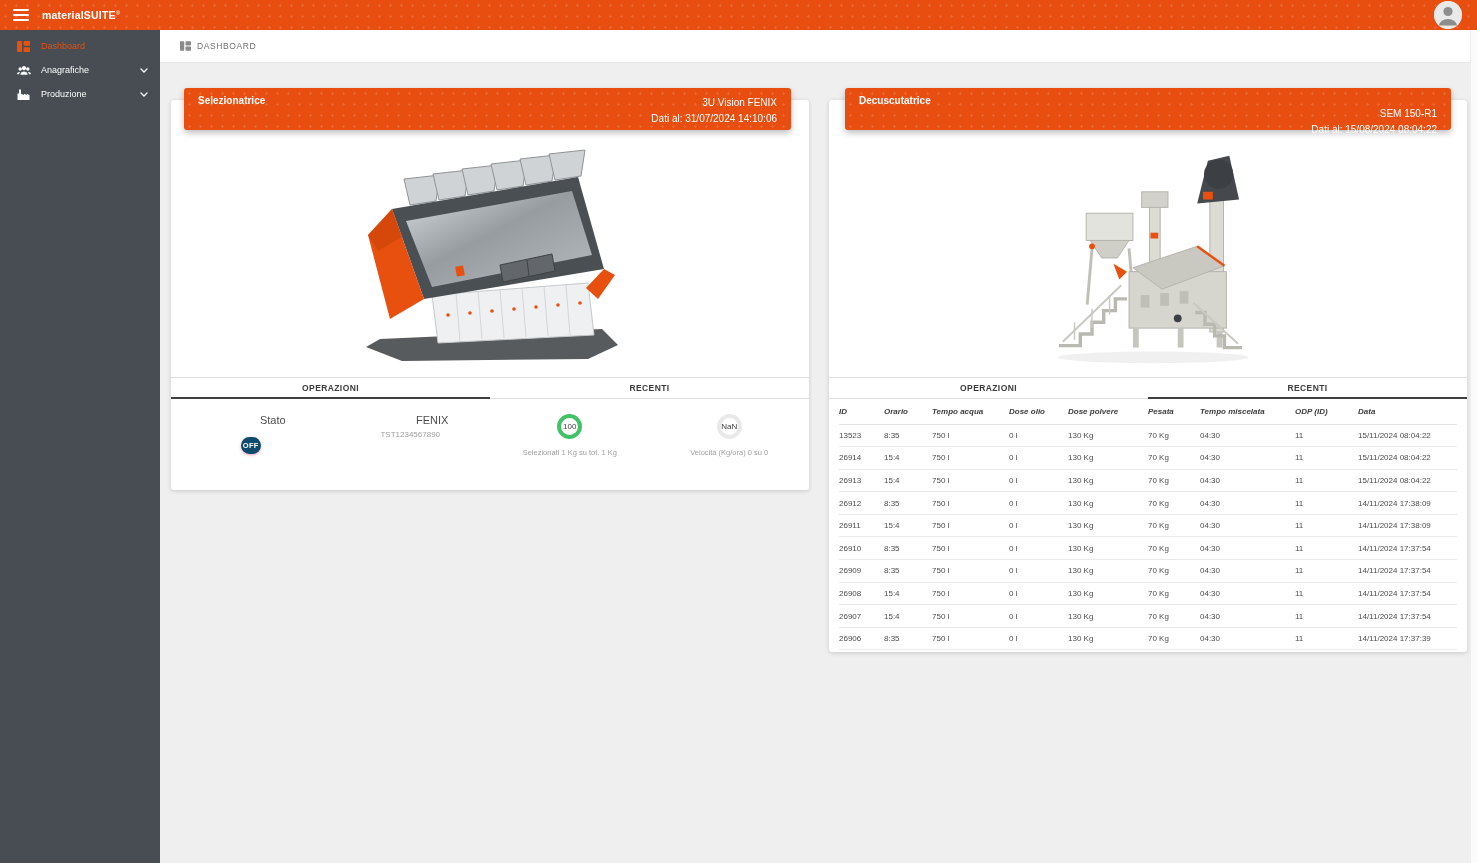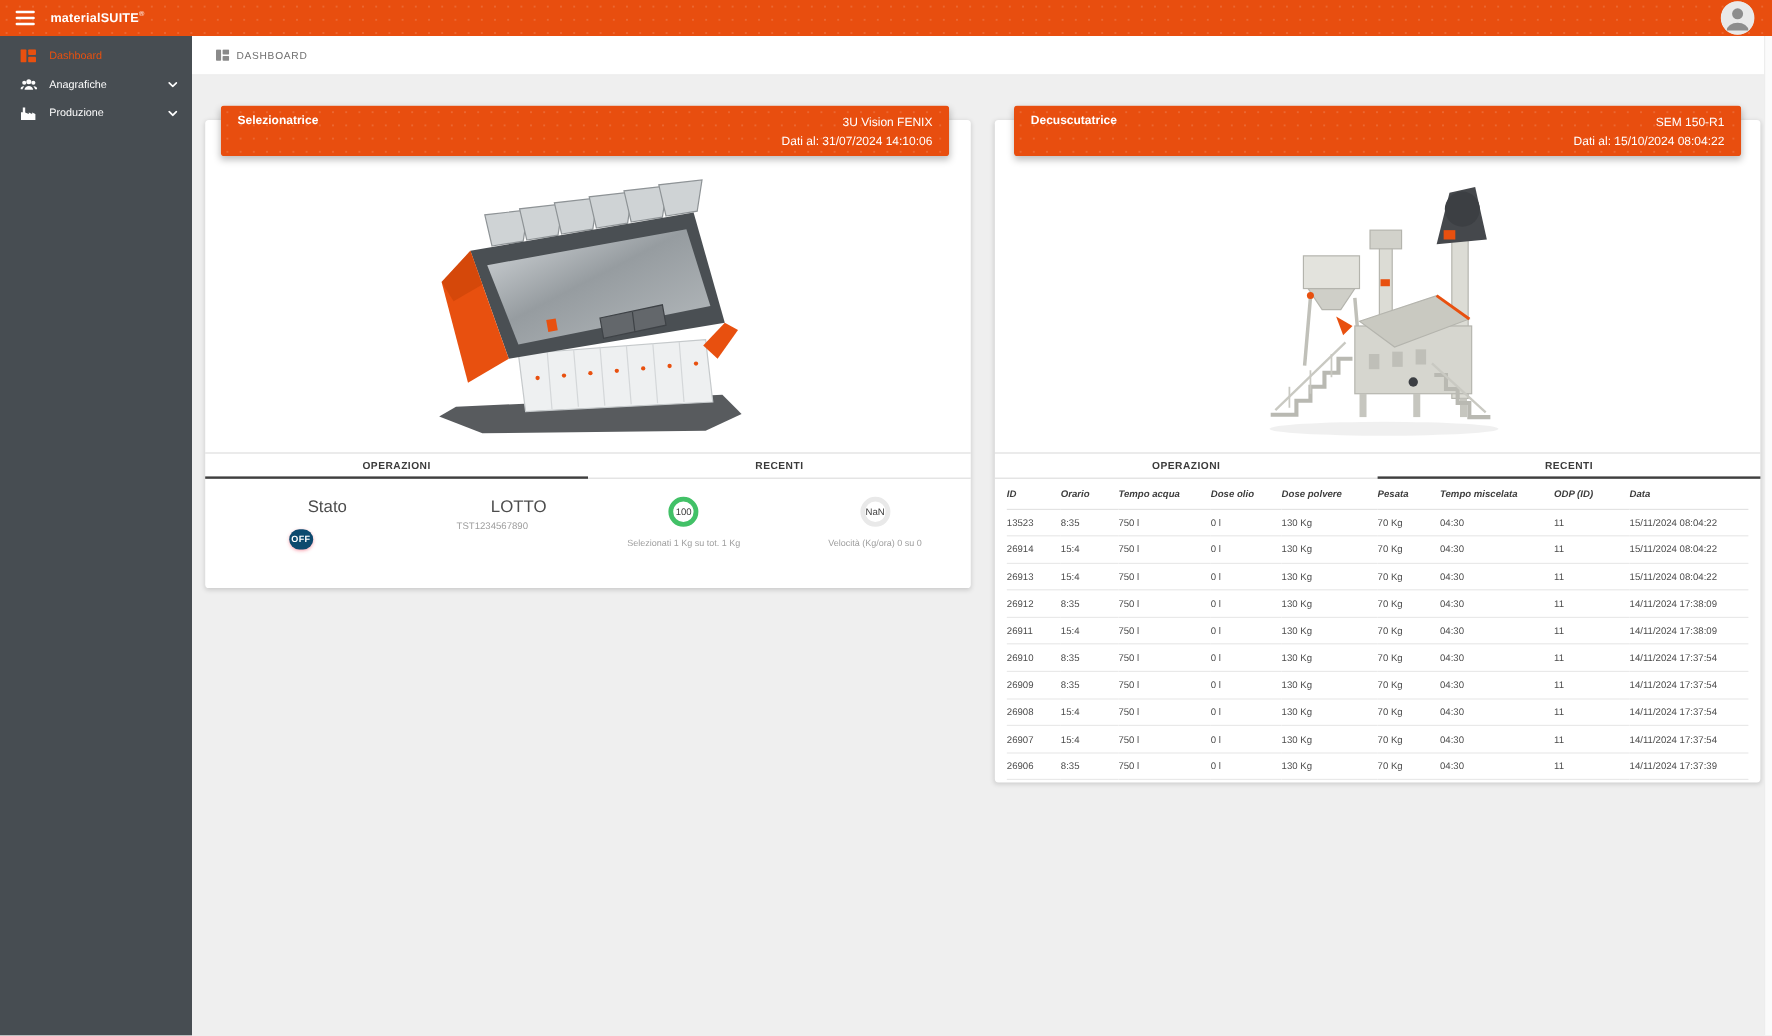--- a/index.html
+++ b/index.html
@@ -50,21 +50,21 @@
   .machine-area { height:277px; display:flex; align-items:center; justify-content:center; padding-top:38px; }
 
   .tabs { display:flex; border-top:1px solid #dedede; border-bottom:1px solid #dedede; height:22px; flex:none; }
   .tab { flex:1; text-align:center; line-height:20px; font-weight:bold; font-size:8.5px; color:#3b3b3b;
          letter-spacing:0.4px; position:relative; cursor:pointer; }
   .tab.active::after { content:''; position:absolute; left:0; right:0; bottom:-1px; height:2px; background:#3f3f3f; }
 
   
   .ops-row { display:flex; flex:1; padding-top:15px; }
   .ops-col { flex:1; text-align:center; }
-  .ops-label { font-size:14px; color:#4d4d4d;padding-left:44px; }
+  .ops-label { font-size:11px; color:#4d4d4d;padding-left:44px; }
   .badge-off { display:inline-block; margin-top:11px; background:#0c4a6e; color:#fff; font-weight:bold;
                font-size:7.5px; padding:4px 2px; border-radius:11px; letter-spacing:0.3px;
                box-shadow:0 1px 3px rgba(241,52,78,0.45); }
   .lotto-value { margin-top:4px; font-size:8px; color:#9e9e9e; }
   .gauge-ring { width:25px; height:25px; border-radius:50%; border:4px solid #42c167; margin:0 auto;
                 display:flex; align-items:center; justify-content:center; font-size:8px; color:#3d3d3d; }
   .gauge-ring.ring-gray { border-color:#e9e9e9; }
   .gauge-caption { margin-top:9px; font-size:7.5px; color:#9e9e9e; }
 
   
@@ -206,39 +206,39 @@
     <div class="tabs">
       <div class="tab active">OPERAZIONI</div>
       <div class="tab">RECENTI</div>
     </div>
     <div class="ops-row">
       <div class="ops-col">
         <div class="ops-label">Stato</div>
         <div class="badge-off">OFF</div>
       </div>
       <div class="ops-col">
-        <div class="ops-label">LOTTO</div>
+        <div class="ops-label">FENIX</div>
         <div class="lotto-value">TST1234567890</div>
       </div>
       <div class="ops-col">
         <div class="gauge-ring">100</div>
         <div class="gauge-caption">Selezionati 1 Kg su tot. 1 Kg</div>
       </div>
       <div class="ops-col">
         <div class="gauge-ring ring-gray">NaN</div>
         <div class="gauge-caption">Velocità (Kg/ora) 0 su 0</div>
       </div>
     </div>
   </div>
 
-  <div class="card-header orange-tex" style="left:845px; top:88px; width:606px;">
+  <div class="card-header orange-tex" style="left:845px; top:88px; width:606px;flex-direction:column;">
     <div class="ch-title">Decuscutatrice</div>
     <div class="ch-right">
       <div>SEM 150-R1</div>
-      <div>Dati al: 15/10/2024 08:04:22</div>
+      <div>Dati al: 15/08/2024 08:04:22</div>
     </div>
   </div>
   <div class="card-body" style="left:829px; top:100px; width:638px; height:552px;">
     <div class="machine-area">
       <svg width="235" height="222" viewBox="0 0 240 228">
         <ellipse cx="125" cy="216" rx="98" ry="6" fill="rgba(0,0,0,0.06)"></ellipse>
 
         <rect x="183" y="52" width="14" height="138" fill="#dcdcd5" stroke="#b4b4ad"></rect>
         <polygon points="170,58 181,14 203,9 213,54" fill="#45484c"></polygon>
         <circle cx="192" cy="28" r="15" fill="#3c3f43"></circle>

